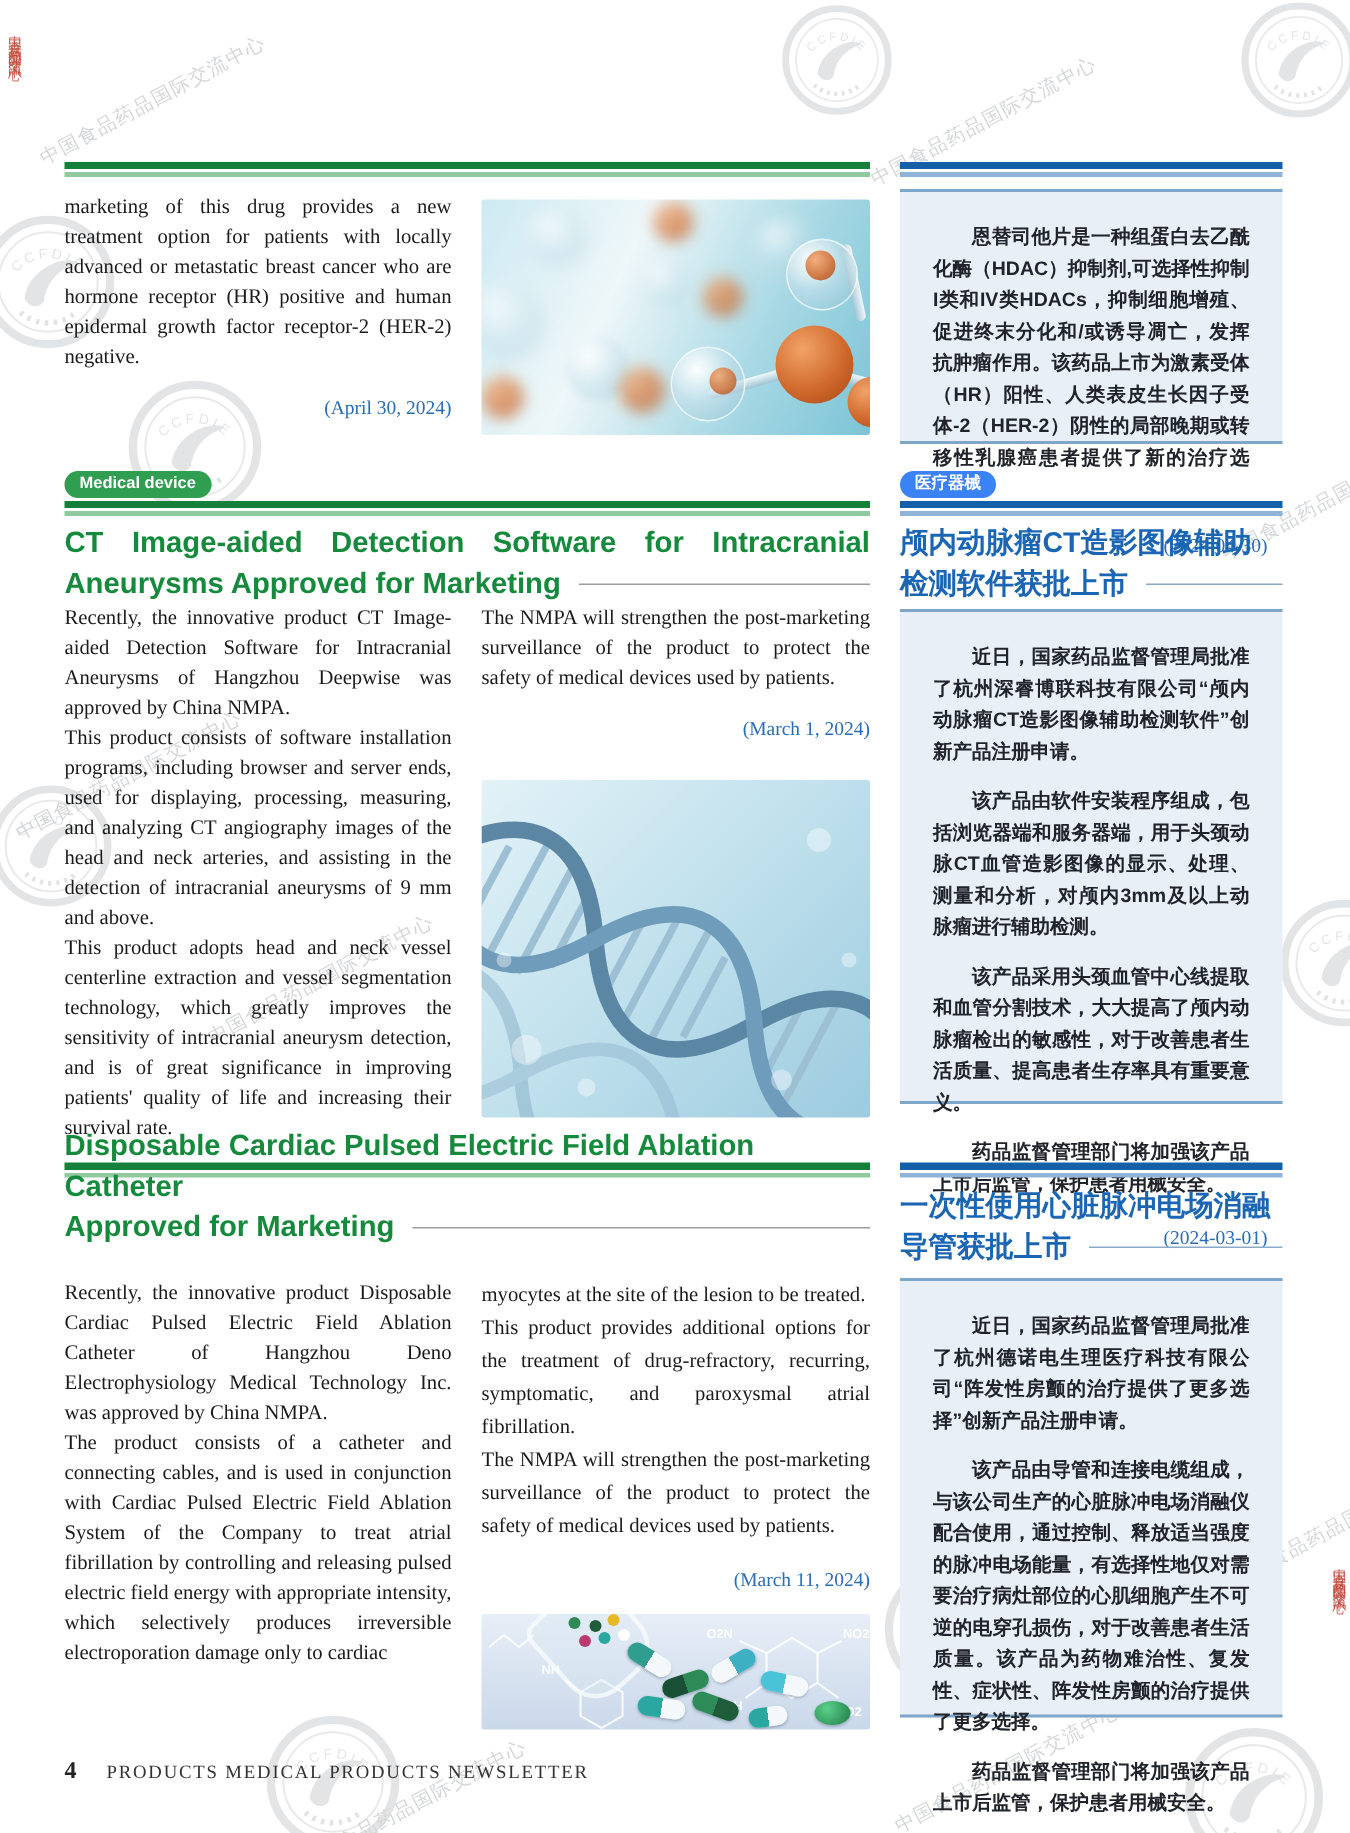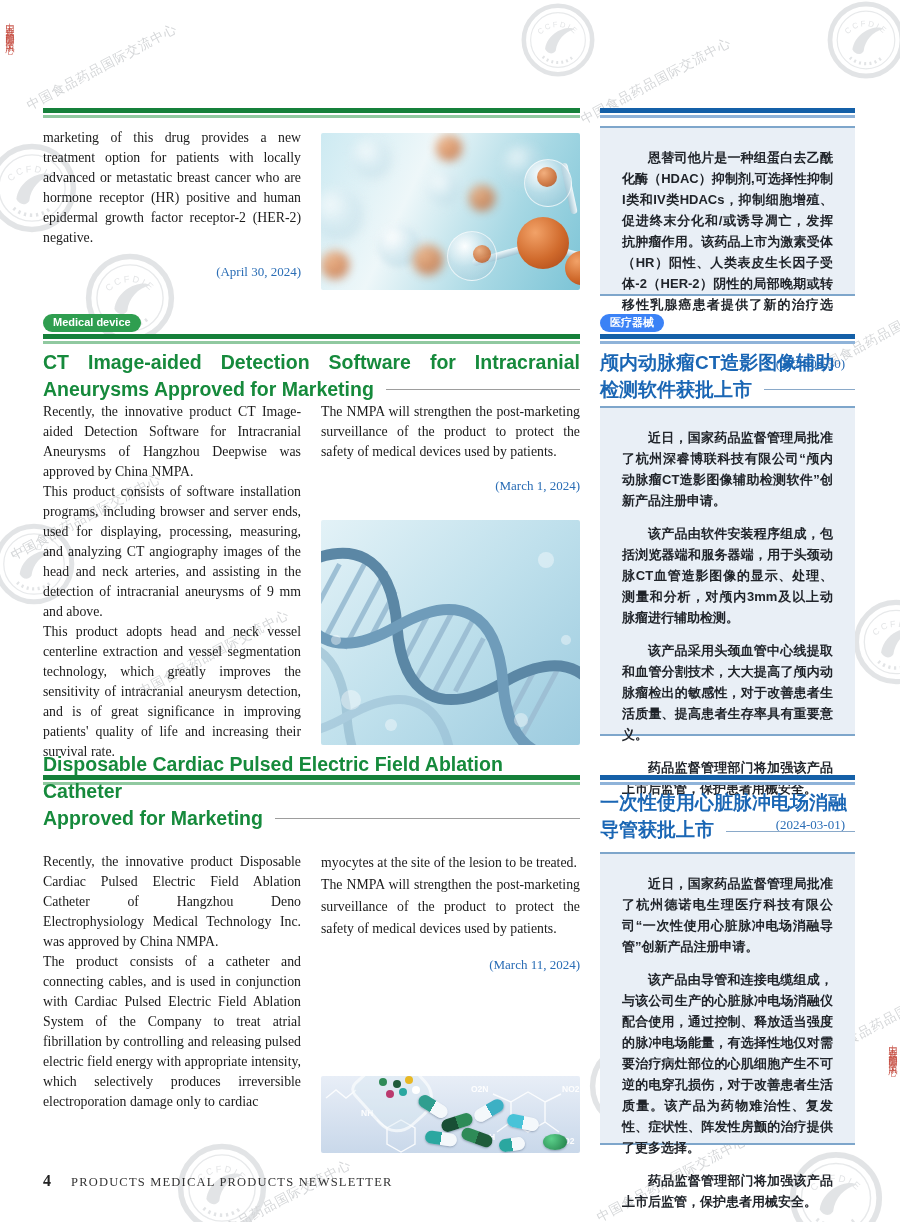--- a/index.html
+++ b/index.html
@@ -294,20 +294,21 @@
         <span>Approved for Marketing</span>
         <div class="h-rule"></div>
       </div>
   </div>
   <div class="col" style="left:43px;top:852px;width:258px;">
     <p>Recently, the innovative product Disposable Cardiac Pulsed Electric Field Ablation Catheter of Hangzhou Deno Electrophysiology Medical Technology Inc. was approved by China NMPA.</p>
     <p>The product consists of a catheter and connecting cables, and is used in conjunction with Cardiac Pulsed Electric Field Ablation System of the Company to treat atrial fibrillation by controlling and releasing pulsed electric field energy with appropriate intensity, which selectively produces irreversible electroporation damage only to cardiac</p>
   </div>
   <div class="col" style="left:321px;top:852px;width:259px;line-height:22px;">
     <p>myocytes at the site of the lesion to be treated.</p>
+    <p>This product provides additional options for the treatment of drug-refractory, recurring, symptomatic, and paroxysmal atrial fibrillation.</p>
     <p>The NMPA will strengthen the post-marketing surveillance of the product to protect the safety of medical devices used by patients.</p>
     <div class="date-en">(March 11, 2024)</div>
   </div>
 
   <div class="photo photo-pills">
     <svg width="259" height="77" viewBox="0 0 259 77" style="position:absolute;left:0;top:0;">
       <g fill="none" stroke="#ffffff" stroke-width="1.4" opacity=".85">
         <path d="M207,16 L224,26 L224,46 L207,56 L190,46 L190,26 Z"></path>
         <path d="M80,44 L94,52 L94,68 L80,76 L66,68 L66,52 Z"></path>
         <path d="M5,22 L15,14 L25,22 L35,14"></path>
@@ -328,29 +329,29 @@
     <div class="cap" style="left:120px;top:40px;transform:rotate(-18deg);background:linear-gradient(90deg,#184f35 0 50%,#2e8b57 50% 100%);"></div>
     <div class="cap" style="left:104px;top:56px;transform:rotate(8deg);background:linear-gradient(90deg,#2aa7a0 0 50%,#f4f8fb 50% 100%);"></div>
     <div class="cap" style="left:140px;top:55px;transform:rotate(20deg);background:linear-gradient(90deg,#2e8b57 0 50%,#1f5c3a 50% 100%);"></div>
     <div class="cap" style="left:152px;top:28px;transform:rotate(-30deg);background:linear-gradient(90deg,#f4f8fb 0 50%,#3db0c4 50% 100%);"></div>
     <div class="cap" style="left:186px;top:40px;transform:rotate(12deg);background:linear-gradient(90deg,#49c3d8 0 50%,#f4f8fb 50% 100%);"></div>
     <div class="cap" style="left:178px;top:62px;width:26px;transform:rotate(-8deg);background:linear-gradient(90deg,#2aa7a0 0 50%,#f4f8fb 50% 100%);"></div>
     <div class="cap" style="left:222px;top:58px;width:24px;border-radius:50%;height:16px;background:radial-gradient(circle at 35% 30%,#5bd08a,#1f7a46);"></div>
   </div>
 
   <div class="dbar blue" style="left:600px;top:775px;width:255px;"></div>
-  <div class="head blue" style="left:600px;top:791px;width:255px;font-family:Liberation Mono, monospace;">
+  <div class="head blue" style="left:600px;top:791px;width:255px;">
     <div>一次性使用心脏脉冲电场消融</div>
     <div class="h2line">
         <span>导管获批上市</span>
         <div class="h-rule"></div>
       </div>
   </div>
   <div class="cnbox" style="left:600px;top:852px;width:255px;height:293px;">
-    <p>近日，国家药品监督管理局批准了杭州德诺电生理医疗科技有限公司“一次性使用心脏脉冲电场消融导管”创新产品注册申请。</p>
+    <p>近日，国家药品监督管理局批准了杭州德诺电生理医疗科技有限公司“阵发性房颤的治疗提供了更多选择”创新产品注册申请。</p>
     <p>该产品由导管和连接电缆组成，与该公司生产的心脏脉冲电场消融仪配合使用，通过控制、释放适当强度的脉冲电场能量，有选择性地仅对需要治疗病灶部位的心肌细胞产生不可逆的电穿孔损伤，对于改善患者生活质量。该产品为药物难治性、复发性、症状性、阵发性房颤的治疗提供了更多选择。</p>
     <p>药品监督管理部门将加强该产品上市后监管，保护患者用械安全。</p>
     <div class="date-cn">(2024-03-11)</div>
   </div>
 
   <div class="footer">
     <span class="pn">4</span>
     <span class="nt">PRODUCTS MEDICAL PRODUCTS NEWSLETTER</span>
   </div>
 

